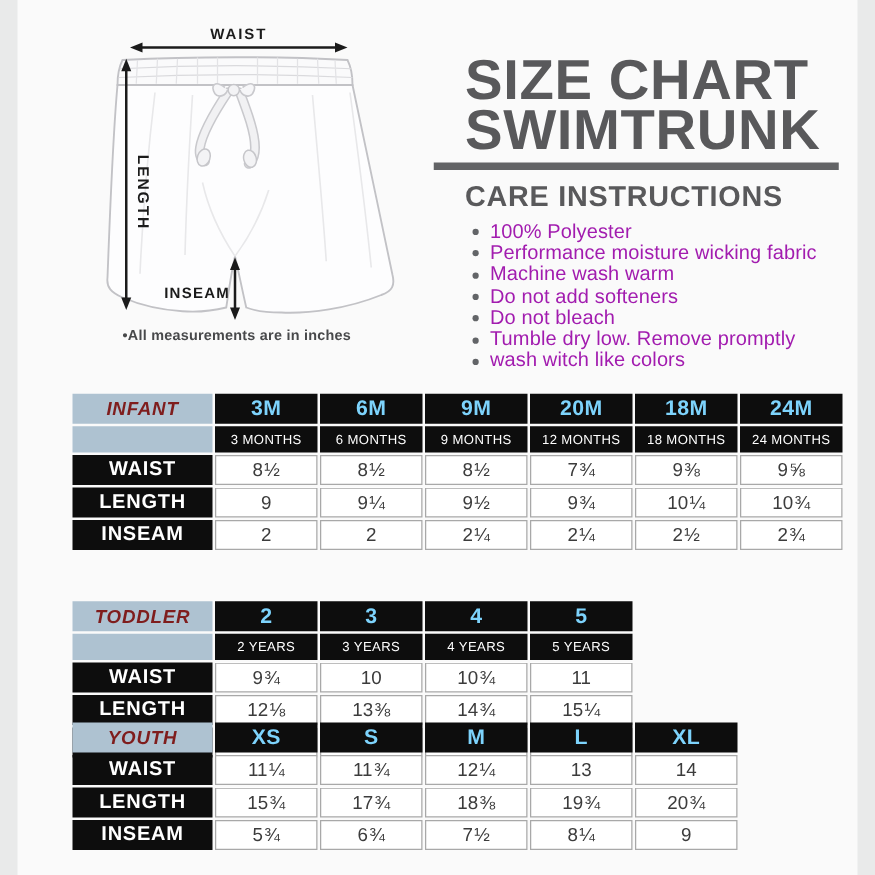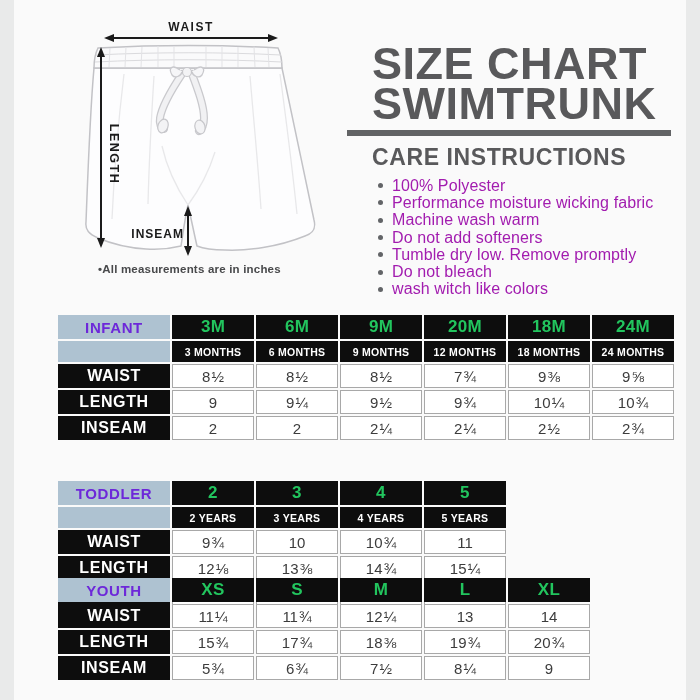--- a/index.html
+++ b/index.html
@@ -50,24 +50,24 @@
     position:absolute;left:44px;
     display:grid;gap:2px;background:transparent;
   }
   .tbl.t0{top:315px;}
   .tbl.t1{top:447px;margin-top:34px;}
   .tbl.t2{top:578px;}
   .cell{
     display:flex;align-items:center;justify-content:center;
     white-space:nowrap;
   }
-  .c-group{background:var(--accent,#aec2d1);color:#6d28d9;font-weight:bold;font-size:15px;letter-spacing:.6px;}
+  .c-group{background:var(--accent,#aec2d1);color:#7f1d1d;font-weight:bold;font-size:15px;letter-spacing:.6px;font-style:italic;}
   .c-blank{background:var(--accent,#aec2d1);}
-  .c-size{background:var(--black,#0d0d0d);color:#22c55e;font-weight:bold;font-size:17px;letter-spacing:.3px;}
-  .c-sub{background:var(--black,#0d0d0d);color:#fff;font-weight:bold;font-size:10.5px;letter-spacing:.3px;}
+  .c-size{background:var(--black,#0d0d0d);color:#7dd3fc;font-weight:bold;font-size:17px;letter-spacing:.3px;}
+  .c-sub{background:var(--black,#0d0d0d);color:#fff;font-weight:normal;font-size:10.5px;letter-spacing:.3px;}
   .c-rowlabel{background:var(--black,#0d0d0d);color:#fff;font-weight:bold;font-size:16px;letter-spacing:.6px;}
   .c-val{background:#fff;color:#3c3c3c;font-size:15px;box-shadow:inset 0 0 0 1px #a8a8a8;word-spacing:-3px;}
 </style>
 </head>
 <body>
 
 <div class="canvas">
 
   <svg class="trunks" viewBox="0 0 290 250" xmlns="http://www.w3.org/2000/svg">
 
@@ -166,25 +166,25 @@
       <li>
         <span class="dot"></span>
         <span>Machine wash warm</span>
       </li>
       <li>
         <span class="dot"></span>
         <span>Do not add softeners</span>
       </li>
       <li>
         <span class="dot"></span>
+        <span>Do not bleach</span>
+      </li>
+      <li>
+        <span class="dot"></span>
         <span>Tumble dry low. Remove promptly</span>
-      </li>
-      <li>
-        <span class="dot"></span>
-        <span>Do not bleach</span>
       </li>
       <li>
         <span class="dot"></span>
         <span>wash witch like colors</span>
       </li>
     </ul>
 
   <div id="tables-root">
       <div class="tbl t0" style="grid-template-columns: 112px repeat(6, 82px); grid-template-rows: 24px 21px 24px 24px 24px;">
         <div class="cell c-group">INFANT</div>

